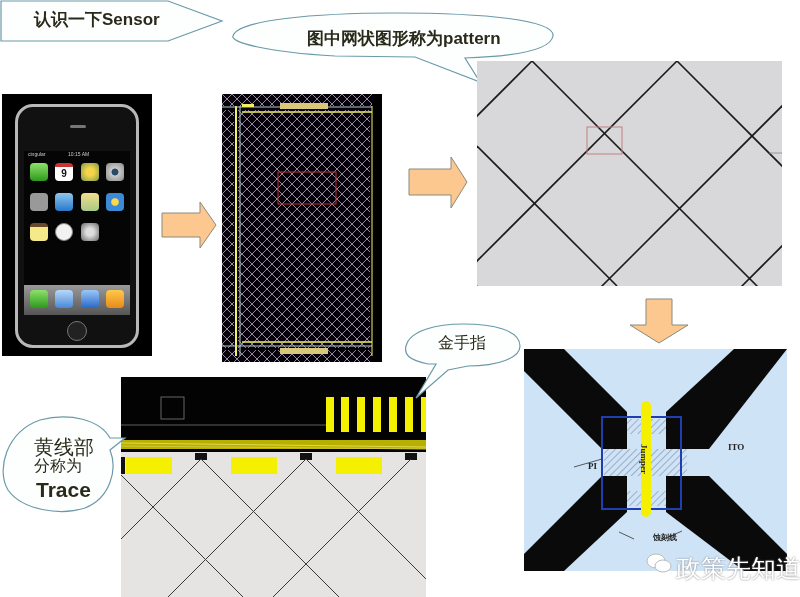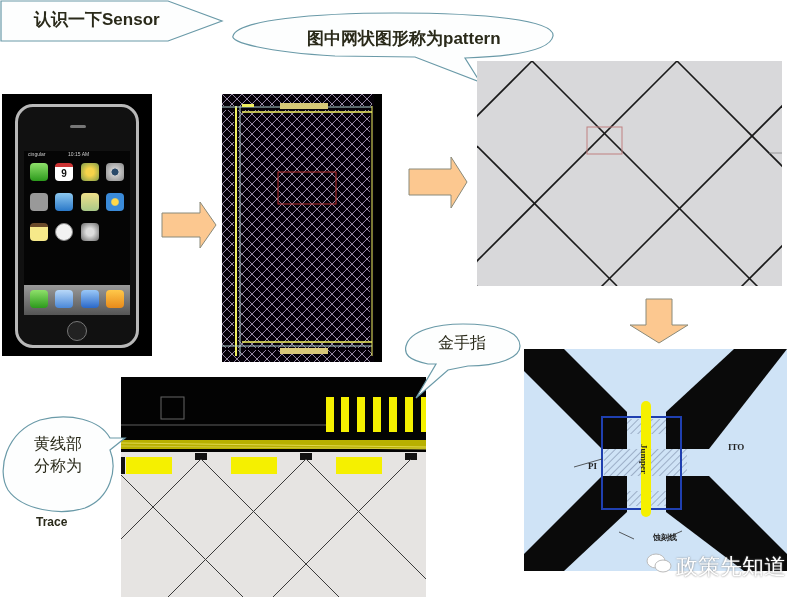--- a/index.html
+++ b/index.html
@@ -145,21 +145,21 @@
   <span class="abs" style="left:113px;top:183px;font-size:8px;font-weight:bold;color:#222;margin-left:16px;">蚀刻线</span>
 </div>
 
 <div class="abs" style="left:646px;top:550px;height:28px;">
   <span class="abs" style="left:0;top:2px;width:26px;height:22px;">
     <svg width="26" height="22">
         <ellipse cx="10" cy="9" rx="9" ry="7" fill="#fff" stroke="#bbb"></ellipse>
         <ellipse cx="17" cy="14" rx="8" ry="6" fill="#fff" stroke="#bbb"></ellipse>
       </svg>
   </span>
-  <span class="abs" style="left:30px;top:2px;font-size:22px;color:#fff;white-space:nowrap;text-shadow:0 0 2px #777;">政策先知道</span>
+  <span class="abs" style="left:30px;top:2px;font-size:25px;color:#fff;white-space:nowrap;text-shadow:0 0 2px #777;">政策先知道</span>
 </div>
 
 <div class="abs" style="left:121px;top:377px;width:305px;height:220px;background:#e6e4e2;overflow:hidden;">
   <svg width="305" height="220">
     <rect x="0" y="0" width="305" height="82" fill="#030303"></rect>
     <rect x="40" y="20" width="23" height="22" fill="none" stroke="#666" stroke-width="1"></rect>
     <line x1="0" y1="48" x2="210" y2="48" stroke="#777" stroke-width="0.8"></line>
     <g fill="#f5f000">
       <rect x="205" y="20" width="8" height="35"></rect>
         <rect x="220" y="20" width="8" height="35"></rect>
@@ -199,16 +199,16 @@
   <svg width="130" height="80">
     <path d="M 30,42 C 10,38 6,32 8,24 C 12,8 40,2 65,2 C 95,2 122,8 122,24 C 122,36 100,44 70,44 L 50,48 L 18,76 L 38,42 Z" fill="#fdfefe" stroke="#6a9aa8" stroke-width="1.2"></path>
   </svg>
   <span class="abs callout-text" style="left:40px;top:11px;font-size:16px;font-weight:normal;">金手指</span>
 </div>
 
 <div class="abs" style="left:0;top:410px;width:128px;height:105px;">
   <svg width="128" height="105">
     <path d="M 110,40 C 118,60 110,88 85,98 C 60,106 22,100 8,80 C -4,60 6,22 40,10 C 70,2 100,10 110,28 L 125,28 Z" fill="#fdfefe" stroke="#6a9aa8" stroke-width="1.2"></path>
   </svg>
-  <span class="abs callout-text" style="left:34px;top:24px;font-size:16px;font-weight:normal;">黄线部</span>
+  <span class="abs callout-text" style="left:34px;top:24px;font-size:20px;font-weight:normal;">黄线部</span>
   <span class="abs callout-text" style="left:34px;top:46px;font-size:16px;font-weight:normal;text-align:center;">分称为</span>
-  <span class="abs callout-text" style="left:36px;top:68px;font-size:12px;margin-top:37px;">Trace</span>
+  <span class="abs callout-text" style="left:36px;top:68px;font-size:21px;">Trace</span>
 </div>
 
 </body></html>

